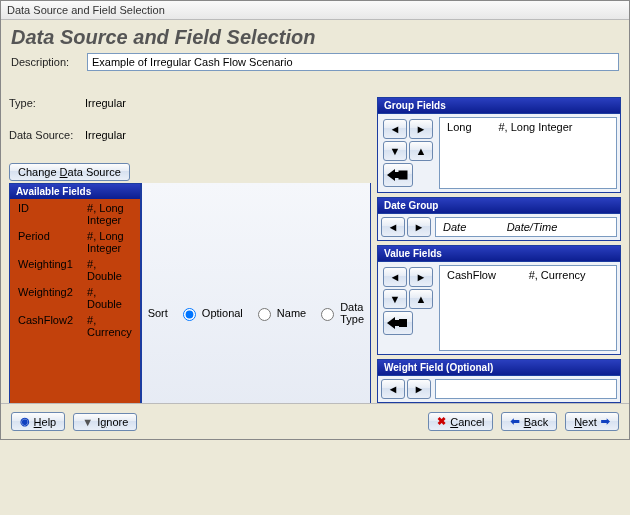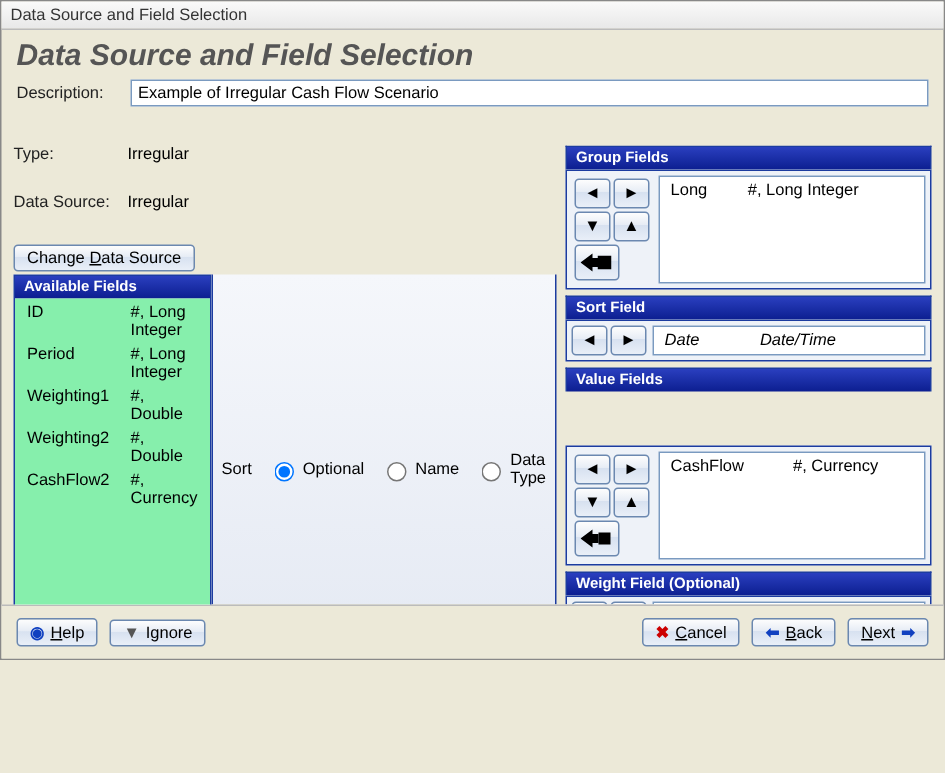--- a/index.html
+++ b/index.html
@@ -99,21 +99,21 @@
   .panel-hdr {
     background: linear-gradient(#2a3fbf, #0c1e90);
     color: #fff;
     font-weight: bold;
     font-size: 10px;
     padding: 2px 6px;
   }
   .panel-body {
     flex: 1;
     overflow: auto;
-    background: #86efac;
+    background: #c2410c;
   }
   .field-list {
     width: 100%;
   }
   .field-list td {
     padding: 1px 6px;
     vertical-align: top;
   }
   .field-list td:last-child { text-align: left; }
   .left-inner {
@@ -313,40 +313,40 @@
                     <td>Long</td>
                     <td style="text-align:left;">#, Long Integer</td>
                   </tr>
             </tbody>
               </table>
           </div>
         </div>
       </div>
 
       <div class="section">
-        <div class="panel-hdr">Sort Field</div>
+        <div class="panel-hdr">Date Group</div>
         <div class="section-body" style="align-items:center;">
           <div class="arrows-row">
             <div class="sq-btn">◄</div>
             <div class="sq-btn">►</div>
           </div>
           <div class="listbox" style="height:20px;font-style:italic;">
             <table>
                 <tbody>
                   <tr>
                     <td>Date</td>
                     <td>Date/Time</td>
                   </tr>
                 </tbody>
               </table>
           </div>
         </div>
       </div>
 
-      <div class="section" style="flex:1;gap:36px;">
+      <div class="section" style="flex:1;">
         <div class="panel-hdr">Value Fields</div>
         <div class="section-body" style="flex:1;">
           <div class="arrows">
             <div class="arrows-row">
               <div class="sq-btn">◄</div>
               <div class="sq-btn">►</div>
             </div>
             <div class="arrows-row">
               <div class="sq-btn">▼</div>
               <div class="sq-btn">▲</div>

